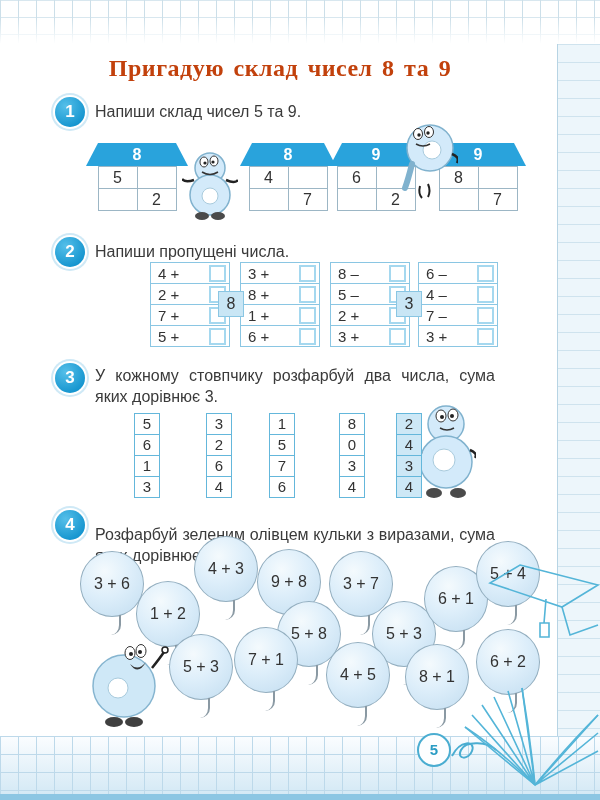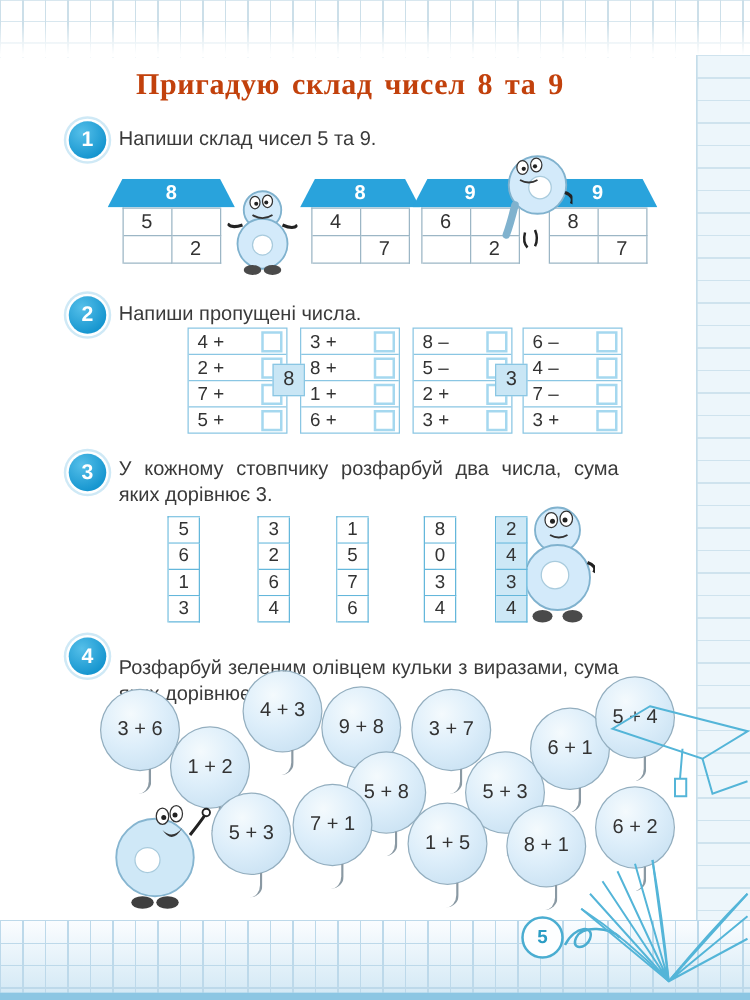--- a/index.html
+++ b/index.html
@@ -309,21 +309,21 @@
   <div class="balloon">1 + 2</div>
   <div class="balloon">4 + 3</div>
   <div class="balloon">9 + 8</div>
   <div class="balloon">3 + 7</div>
   <div class="balloon">5 + 8</div>
   <div class="balloon">5 + 3</div>
   <div class="balloon">6 + 1</div>
   <div class="balloon">5 + 4</div>
   <div class="balloon">5 + 3</div>
   <div class="balloon">7 + 1</div>
-  <div class="balloon">1 + 5</div>
+  <div class="balloon">4 + 5</div>
   <div class="balloon">8 + 1</div>
   <div class="balloon">6 + 2</div>
 </div>
 
 <svg class="char" style="left:86px;top:636px" width="84" height="92" viewBox="0 0 84 92">
   <circle cx="38" cy="50" r="31" fill="#cfe8f7" stroke="#86b5d0" stroke-width="1.5"></circle>
   <circle cx="32" cy="52" r="10" fill="#ffffff" stroke="#a9cbdd" stroke-width="1"></circle>
   <ellipse cx="44" cy="17" rx="5" ry="6.5" fill="#fff" stroke="#333"></ellipse>
   <ellipse cx="55" cy="15" rx="5" ry="6.5" fill="#fff" stroke="#333"></ellipse>
   <circle cx="45" cy="18" r="2" fill="#222"></circle>

